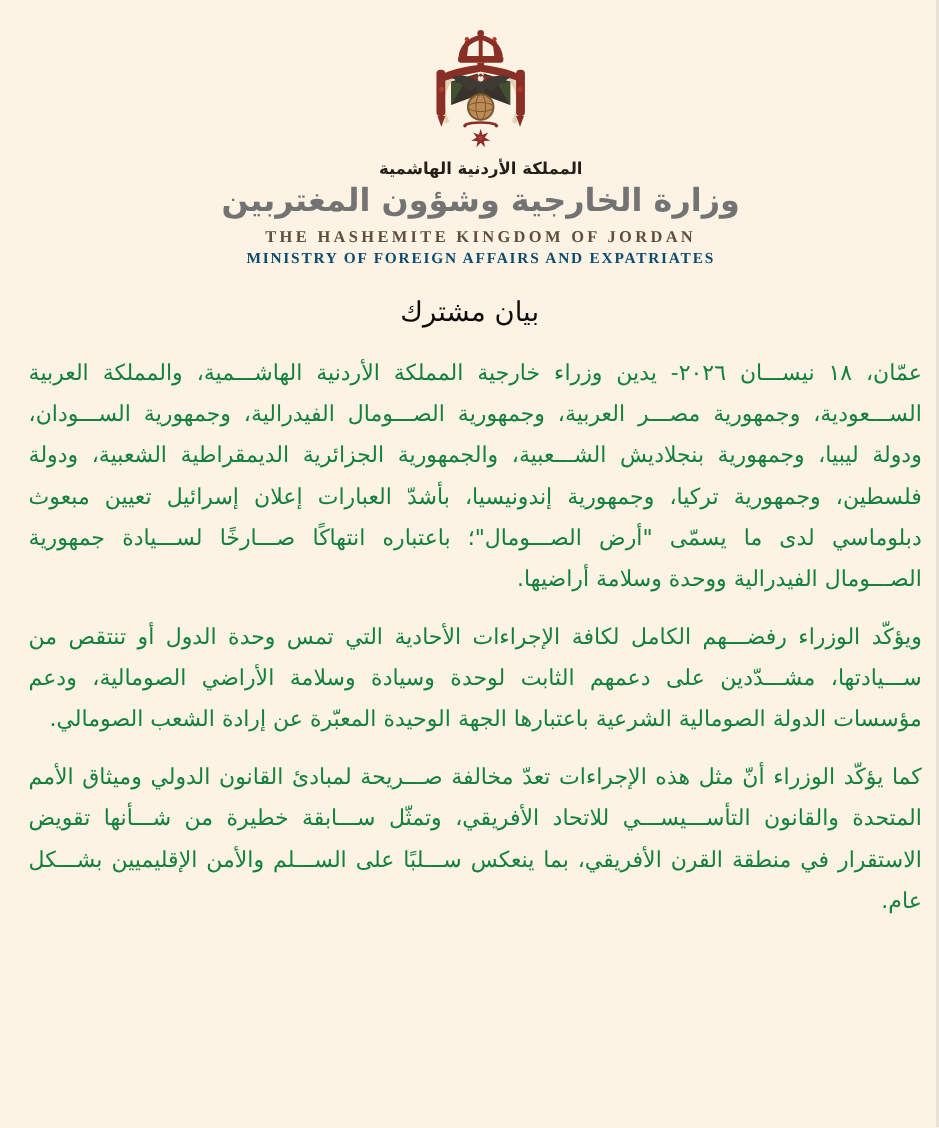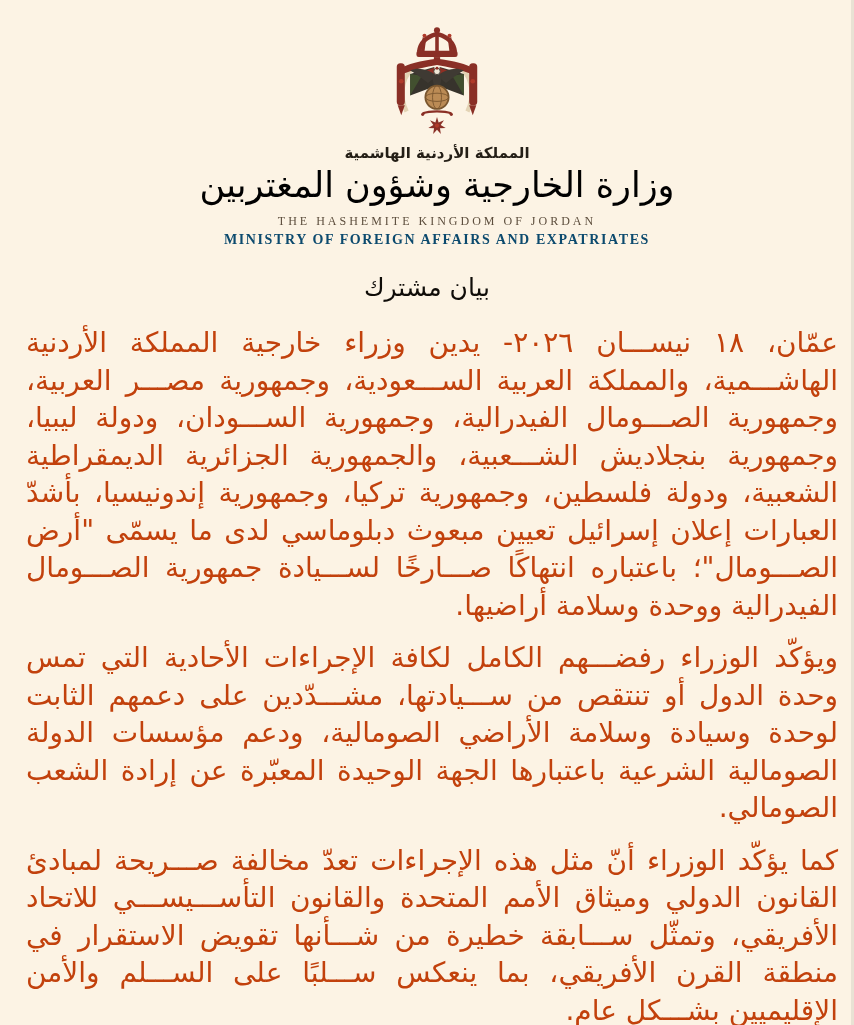--- a/index.html
+++ b/index.html
@@ -16,27 +16,27 @@
   .letterhead { text-align: center; padding-top: 24px; margin-left: 20px; }
   .crest { line-height: 0; }
   .crest svg { width: 184px; height: 118px; }
   .kingdom-ar {
     direction: rtl;
     font-size: 15px; font-weight: bold;
     color: #241e16; margin-top: 2px;
   }
   .ministry-ar {
     direction: rtl;
-    font-size: 35px; font-weight: normal;
-    color: #000000; margin-top: 3px;
+    font-size: 29px; font-weight: bold;
+    color: #737373; margin-top: 3px;
     letter-spacing: 0.5px;
   }
   .kingdom-en {
     font-family: "Liberation Serif", serif;
-    font-size: 12px; font-weight: 400;
+    font-size: 15px; font-weight: 700;
     letter-spacing: 3px;
     color: #5d4e3d; margin-top: 9px;
   }
   .ministry-en {
     font-family: "Liberation Serif", serif;
     font-size: 14px; font-weight: bold;
     letter-spacing: 1.6px;
     color: #0c4a6e; margin-top: 3px;
   }
   .statement-title {
@@ -44,26 +44,26 @@
     text-align: center;
     font-size: 25px; font-weight: normal;
     color: #0f0c08;
     margin: 25px 0 22px 0;
   }
   .statement-body {
     direction: rtl;
     padding: 0 16px 0 26px;
   }
   .para {
-    font-size: 28px;
+    font-size: 20px;
     line-height: 37.5px;
     text-align: justify;
     text-align-last: right;
     margin: 0 0 15px 0;
-    color: #c2410c;
+    color: #15803d;
   }
   .edge-right {
     position: absolute; top: 0; right: 0;
     width: 3px; height: 100%;
     background: #e9e2d4;
   }
 </style>
 </head>
 <body>
 

